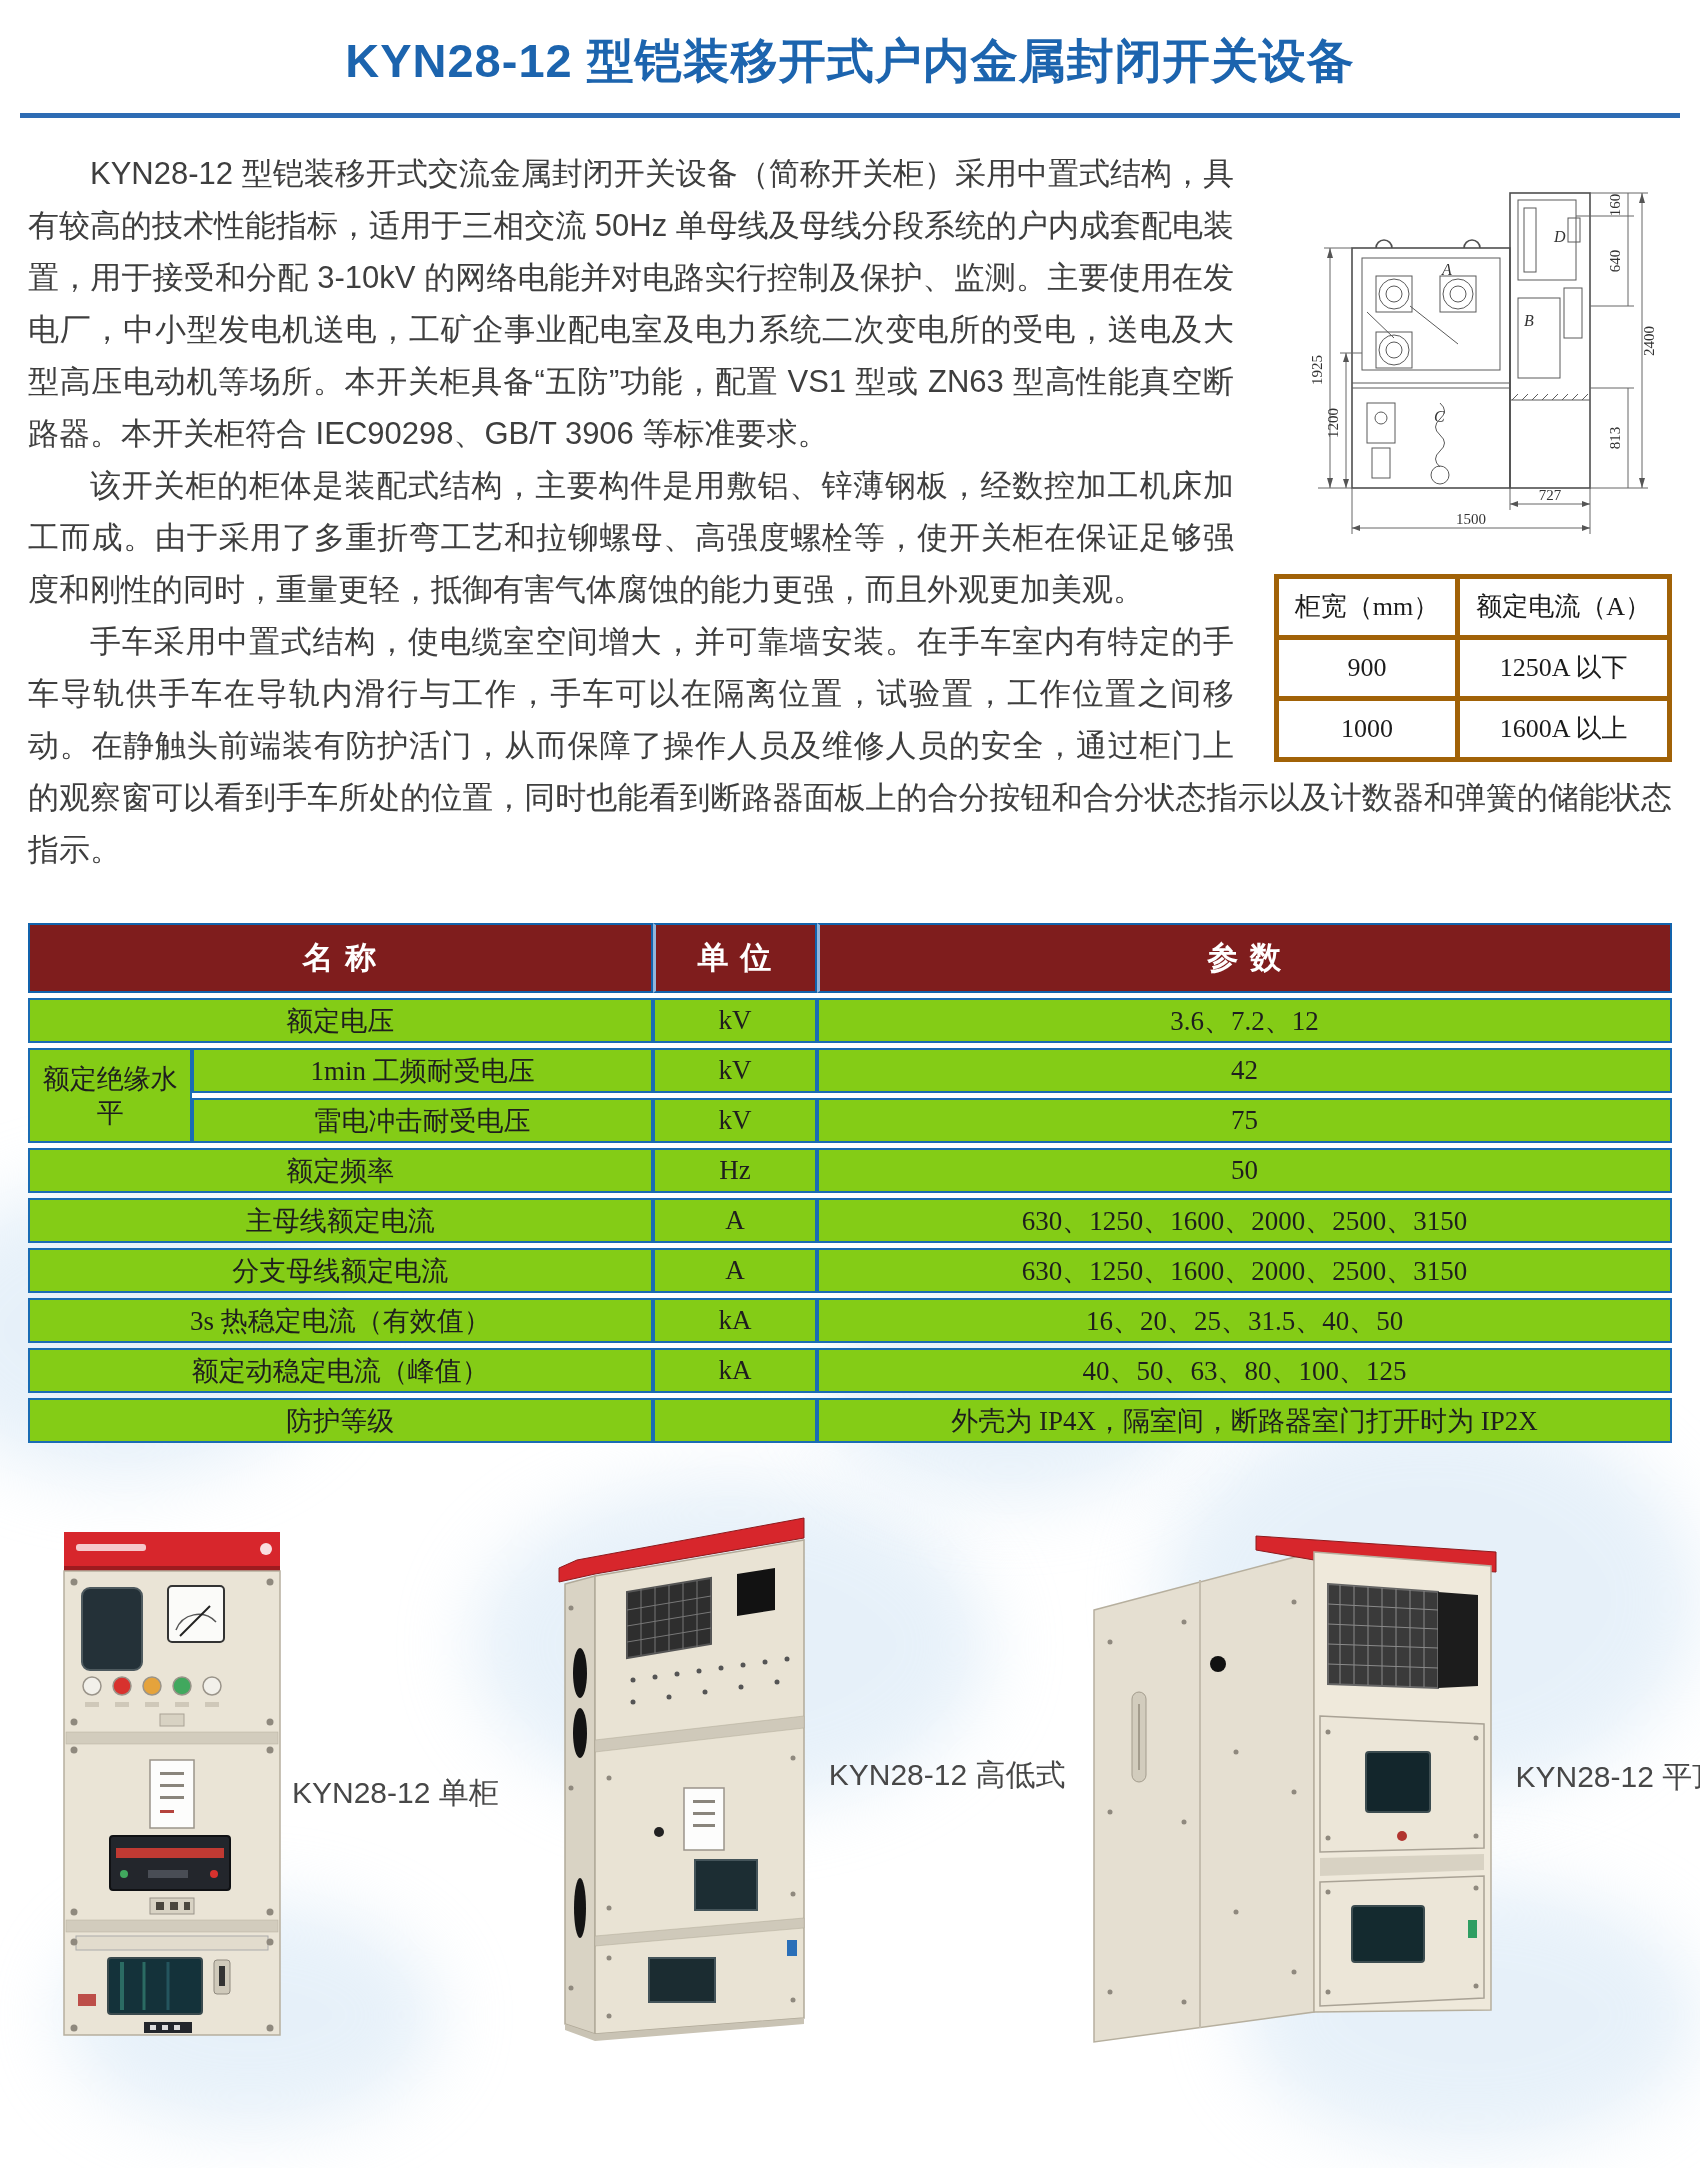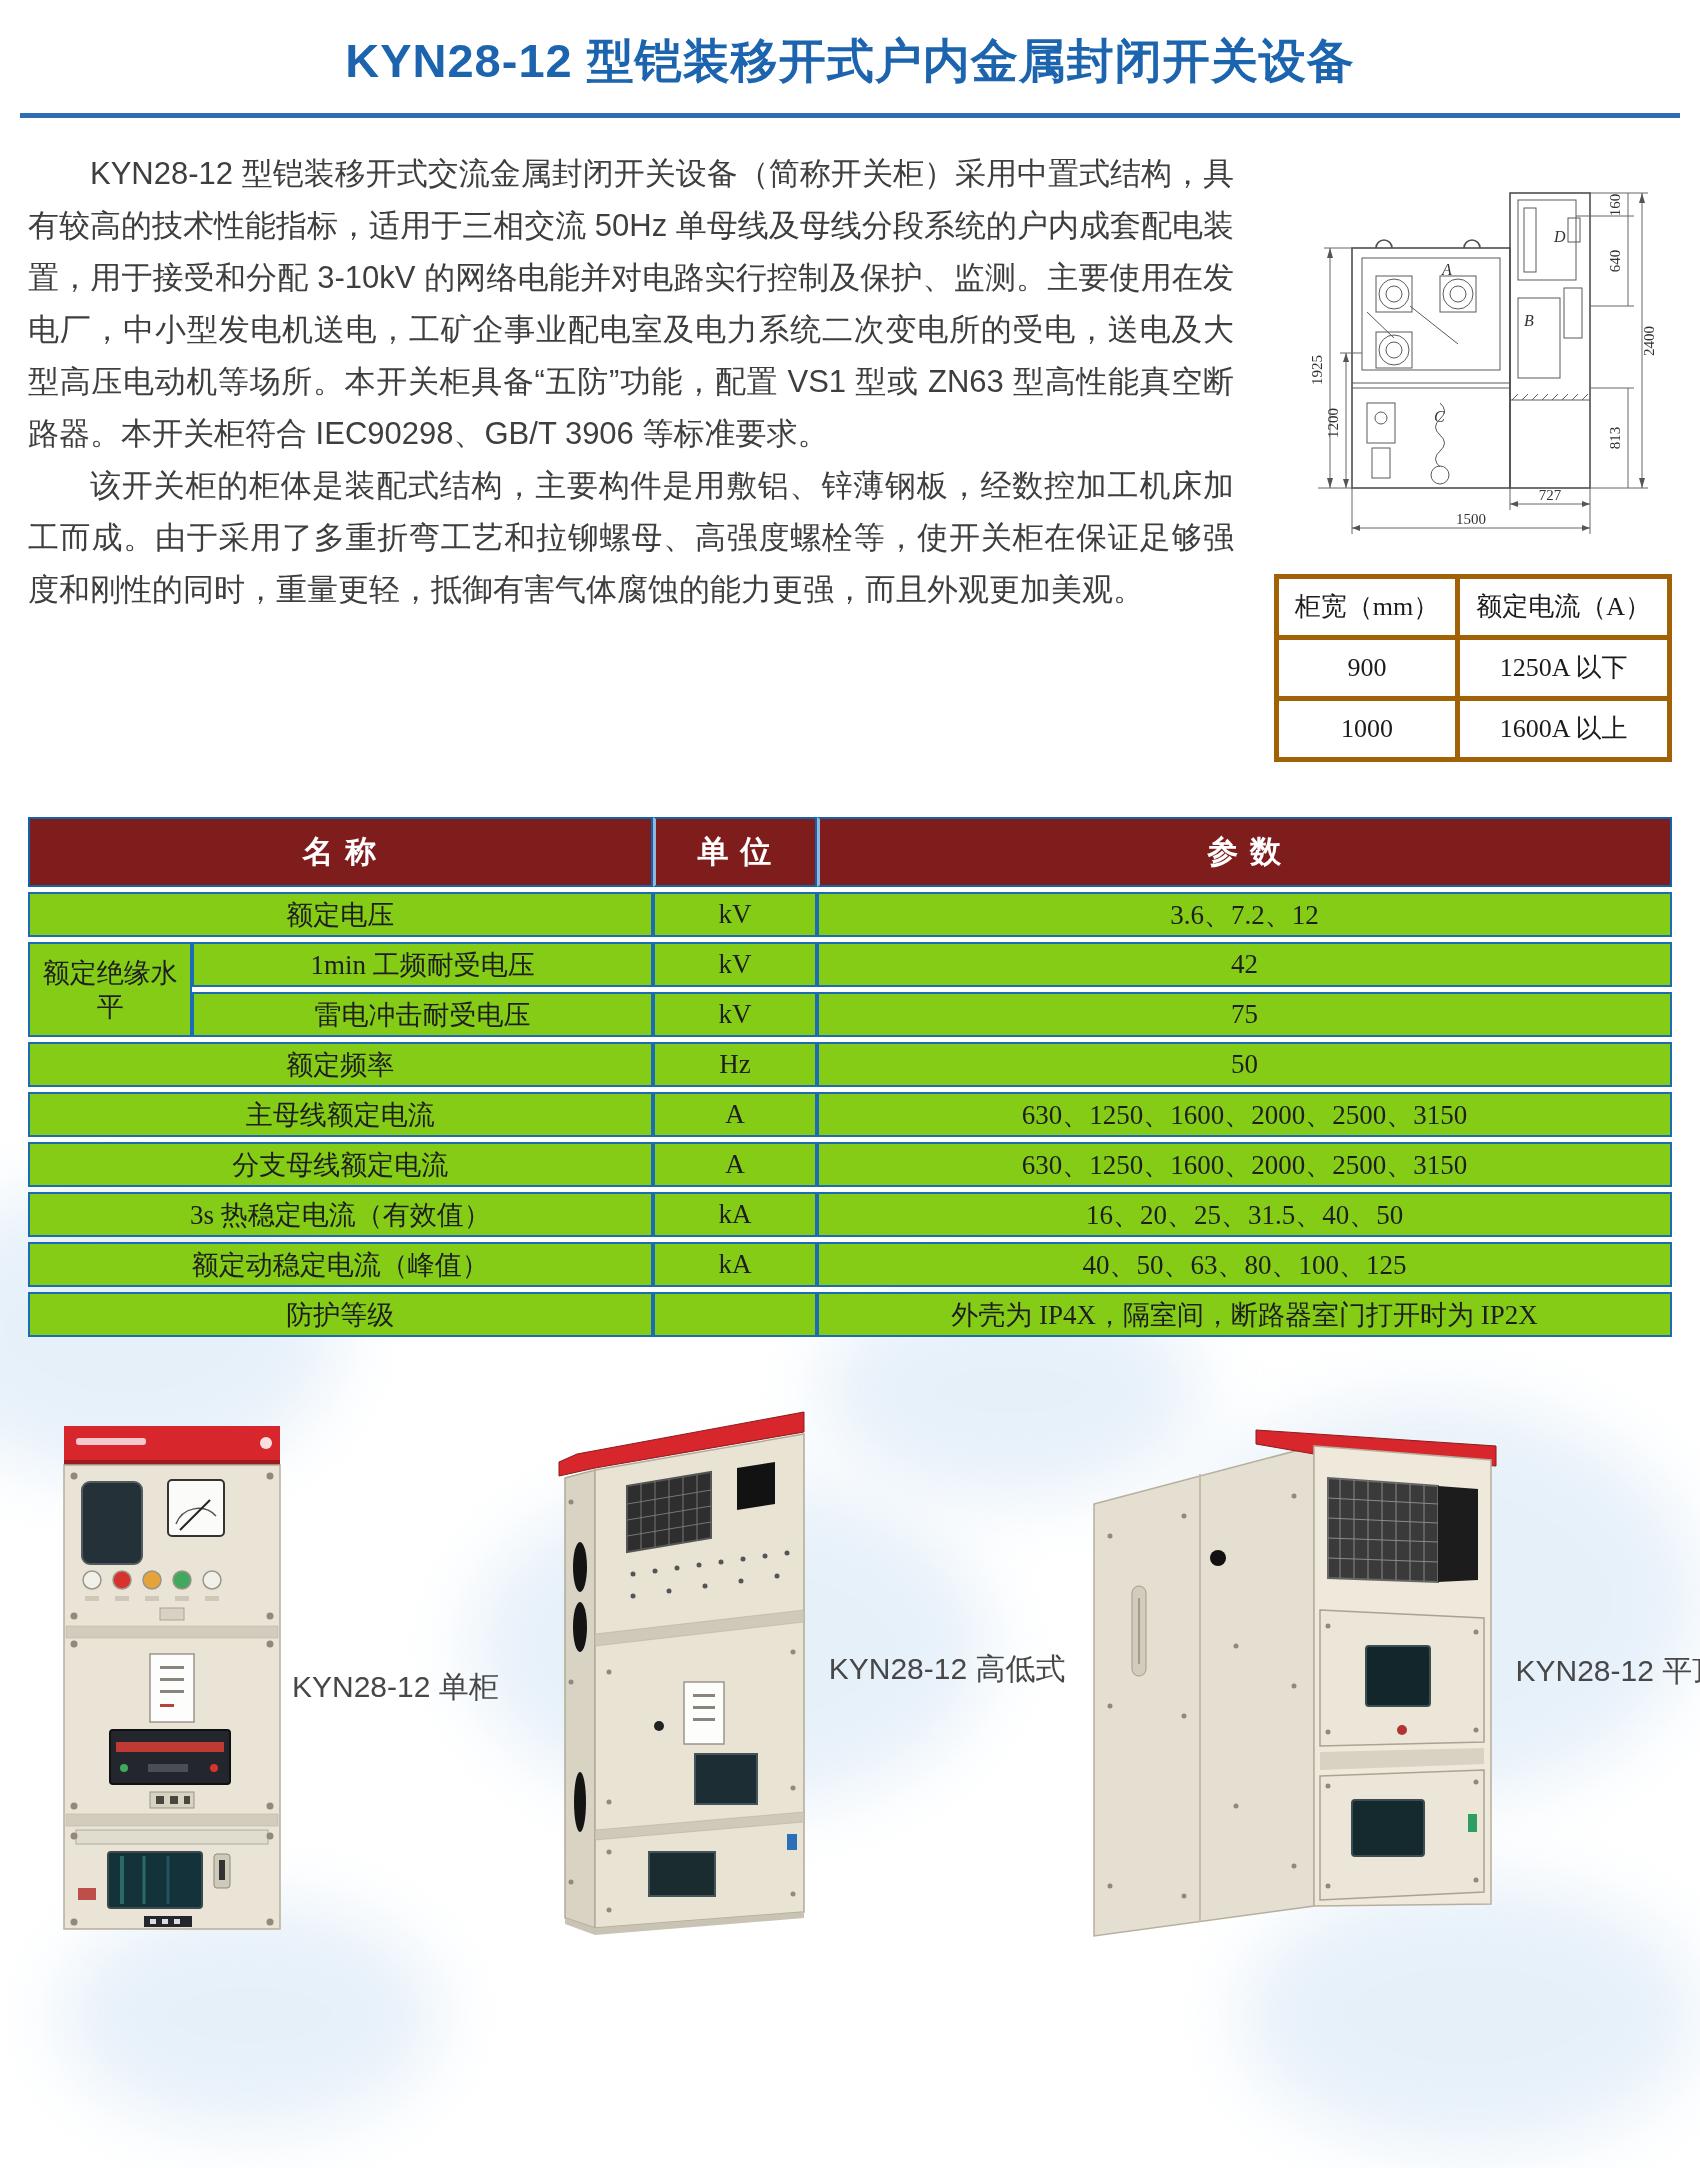--- a/index.html
+++ b/index.html
@@ -174,20 +174,21 @@
         <tr>
           <td>1000</td>
           <td>1600A 以上</td>
         </tr>
       </tbody>
         </table>
     </div>
 
     <p>KYN28-12 型铠装移开式交流金属封闭开关设备（简称开关柜）采用中置式结构，具有较高的技术性能指标，适用于三相交流 50Hz 单母线及母线分段系统的户内成套配电装置，用于接受和分配 3-10kV 的网络电能并对电路实行控制及保护、监测。主要使用在发电厂，中小型发电机送电，工矿企事业配电室及电力系统二次变电所的受电，送电及大型高压电动机等场所。本开关柜具备“五防”功能，配置 VS1 型或 ZN63 型高性能真空断路器。本开关柜符合 IEC90298、GB/T 3906 等标准要求。</p>
     <p>该开关柜的柜体是装配式结构，主要构件是用敷铝、锌薄钢板，经数控加工机床加工而成。由于采用了多重折弯工艺和拉铆螺母、高强度螺栓等，使开关柜在保证足够强度和刚性的同时，重量更轻，抵御有害气体腐蚀的能力更强，而且外观更加美观。</p>
+    <p>手车采用中置式结构，使电缆室空间增大，并可靠墙安装。在手车室内有特定的手车导轨供手车在导轨内滑行与工作，手车可以在隔离位置，试验置，工作位置之间移动。在静触头前端装有防护活门，从而保障了操作人员及维修人员的安全，通过柜门上的观察窗可以看到手车所处的位置，同时也能看到断路器面板上的合分按钮和合分状态指示以及计数器和弹簧的储能状态指示。</p>
     <div class="clear"></div>
   </div>
 
   <table class="spec">
     <colgroup>
       <col style="width:10%">
         <col style="width:28%">
         <col style="width:10%">
         <col style="width:52%">
     </colgroup>

